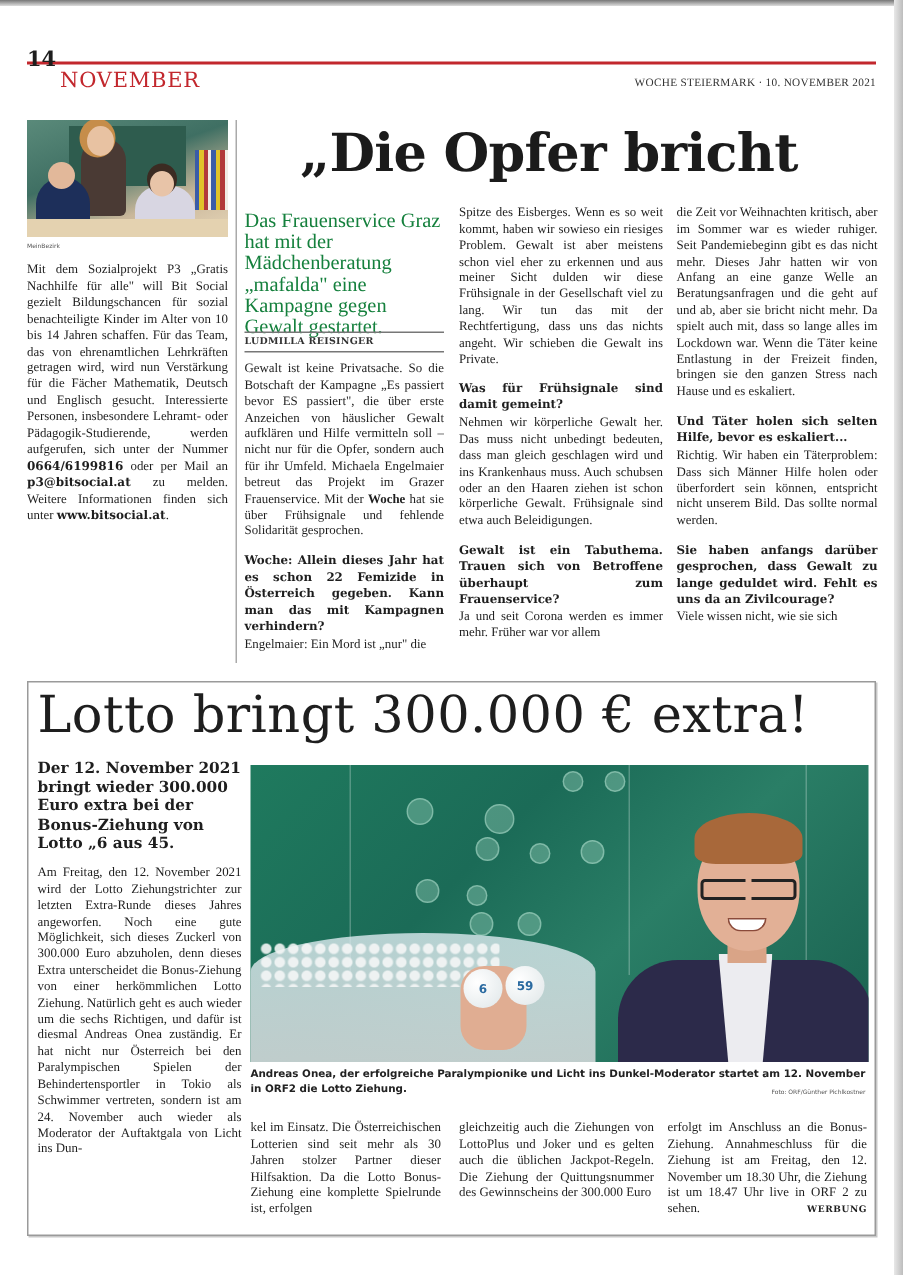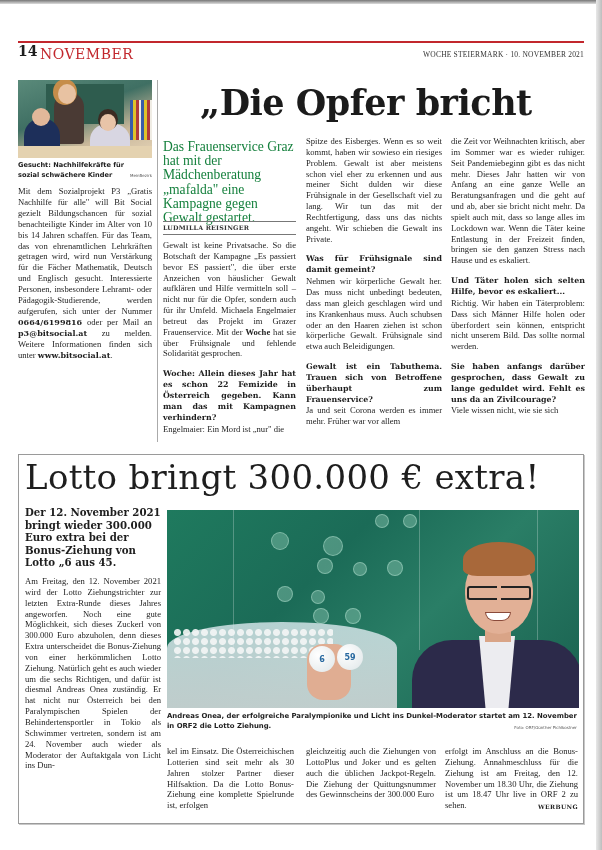--- a/index.html
+++ b/index.html
@@ -2,21 +2,21 @@
 <html><head>
 <meta charset="utf-8">
 <style>
   * { box-sizing: border-box; margin: 0; padding: 0; }
   html, body { width: 602px; height: 850px; background: #fff; overflow: hidden; }
   body { font-family: "DejaVu Serif", serif; color: #1e1e1e; position: relative; }
   .page-shadow { position: absolute; right: 0; top: 0; width: 6px; height: 850px; background: linear-gradient(to right, #e8e8e8, #bdbdbd); }
   .top-dark { position: absolute; left: 0; top: 0; width: 602px; height: 4px; background: linear-gradient(to bottom, #777, #ddd); }
 
   .header-rule { position: absolute; left: 18px; top: 41px; width: 566px; height: 2px; background: #c2272d; }
-  .page-num { position: absolute; left: 18px; top: 43px; font-family: "DejaVu Serif", serif; font-weight: bold; font-size: 14px; color: #1e1e1e; }
+  .page-num { position: absolute; left: 18px; top: 32px; font-family: "DejaVu Serif", serif; font-weight: bold; font-size: 14px; color: #1e1e1e; }
   .section { position: absolute; left: 40px; top: 46px; font-family: "DejaVu Serif", serif; font-size: 14px; color: #c2272d; letter-spacing: 0.5px; }
   .masthead { position: absolute; right: 18px; top: 50px; font-family: "Liberation Serif", serif; font-size: 7.5px; color: #333; letter-spacing: 0.2px; }
 
   
   .sidebar { position: absolute; left: 18px; top: 80px; width: 134px; }
   .photo-kids { width: 134px; height: 78px; position: relative; overflow: hidden; background: linear-gradient(160deg, #5a8a7a 0%, #3f6f63 40%, #c9b79a 70%, #e6d5b8 100%); }
   .photo-kids .board { position: absolute; left: 28px; top: 4px; width: 78px; height: 40px; background: #2e5c4e; }
   .photo-kids .kid1 { position: absolute; left: 6px; top: 38px; width: 36px; height: 40px; border-radius: 18px 18px 4px 4px; background: #1d2f5a; }
   .photo-kids .head1 { position: absolute; left: 14px; top: 28px; width: 18px; height: 18px; border-radius: 50%; background: #e2b89a; }
   .photo-kids .woman { position: absolute; left: 36px; top: 12px; width: 30px; height: 52px; border-radius: 15px 15px 4px 4px; background: #4a3a34; }
@@ -95,21 +95,20 @@
     <div class="shelf"></div>
     <div class="woman"></div>
       <div class="head2"></div>
     <div class="kid1"></div>
       <div class="head1"></div>
     <div class="kid2"></div>
       <div class="head3"></div>
     <div class="desk"></div>
   </div>
   <div class="cap-row">
-    <div class="cap-bold">Gesucht: Nachhilfekräfte für sozial schwächere Kinder</div>
     <div class="cap-credit">MeinBezirk</div>
   </div>
   <div class="side-body"><span>Mit dem Sozialprojekt P3 „Gratis Nachhilfe für alle" will Bit Social gezielt Bildungschancen für sozial benachteiligte Kinder im Alter von 10 bis 14 Jahren schaffen. Für das Team, das von ehrenamtlichen Lehrkräften getragen wird, wird nun Verstärkung für die Fächer Mathematik, Deutsch und Englisch gesucht. Interessierte Personen, insbesondere Lehramt- oder Pädagogik-Studierende, werden aufgerufen, sich unter der Nummer </span><b>0664/6199816</b><span> oder per Mail an </span><b>p3@bitsocial.at</b><span> zu melden. Weitere Informationen finden sich unter </span><b>www.bitsocial.at</b><span>.</span></div>
 </div>
 
 <div class="vline"></div>
 
 <div class="headline">„Die Opfer bricht</div>
 <div class="lead">Das Frauenservice Graz hat mit der Mädchenberatung „mafalda" eine Kampagne gegen Gewalt gestartet.</div>
 <div class="author-rule1"></div>

